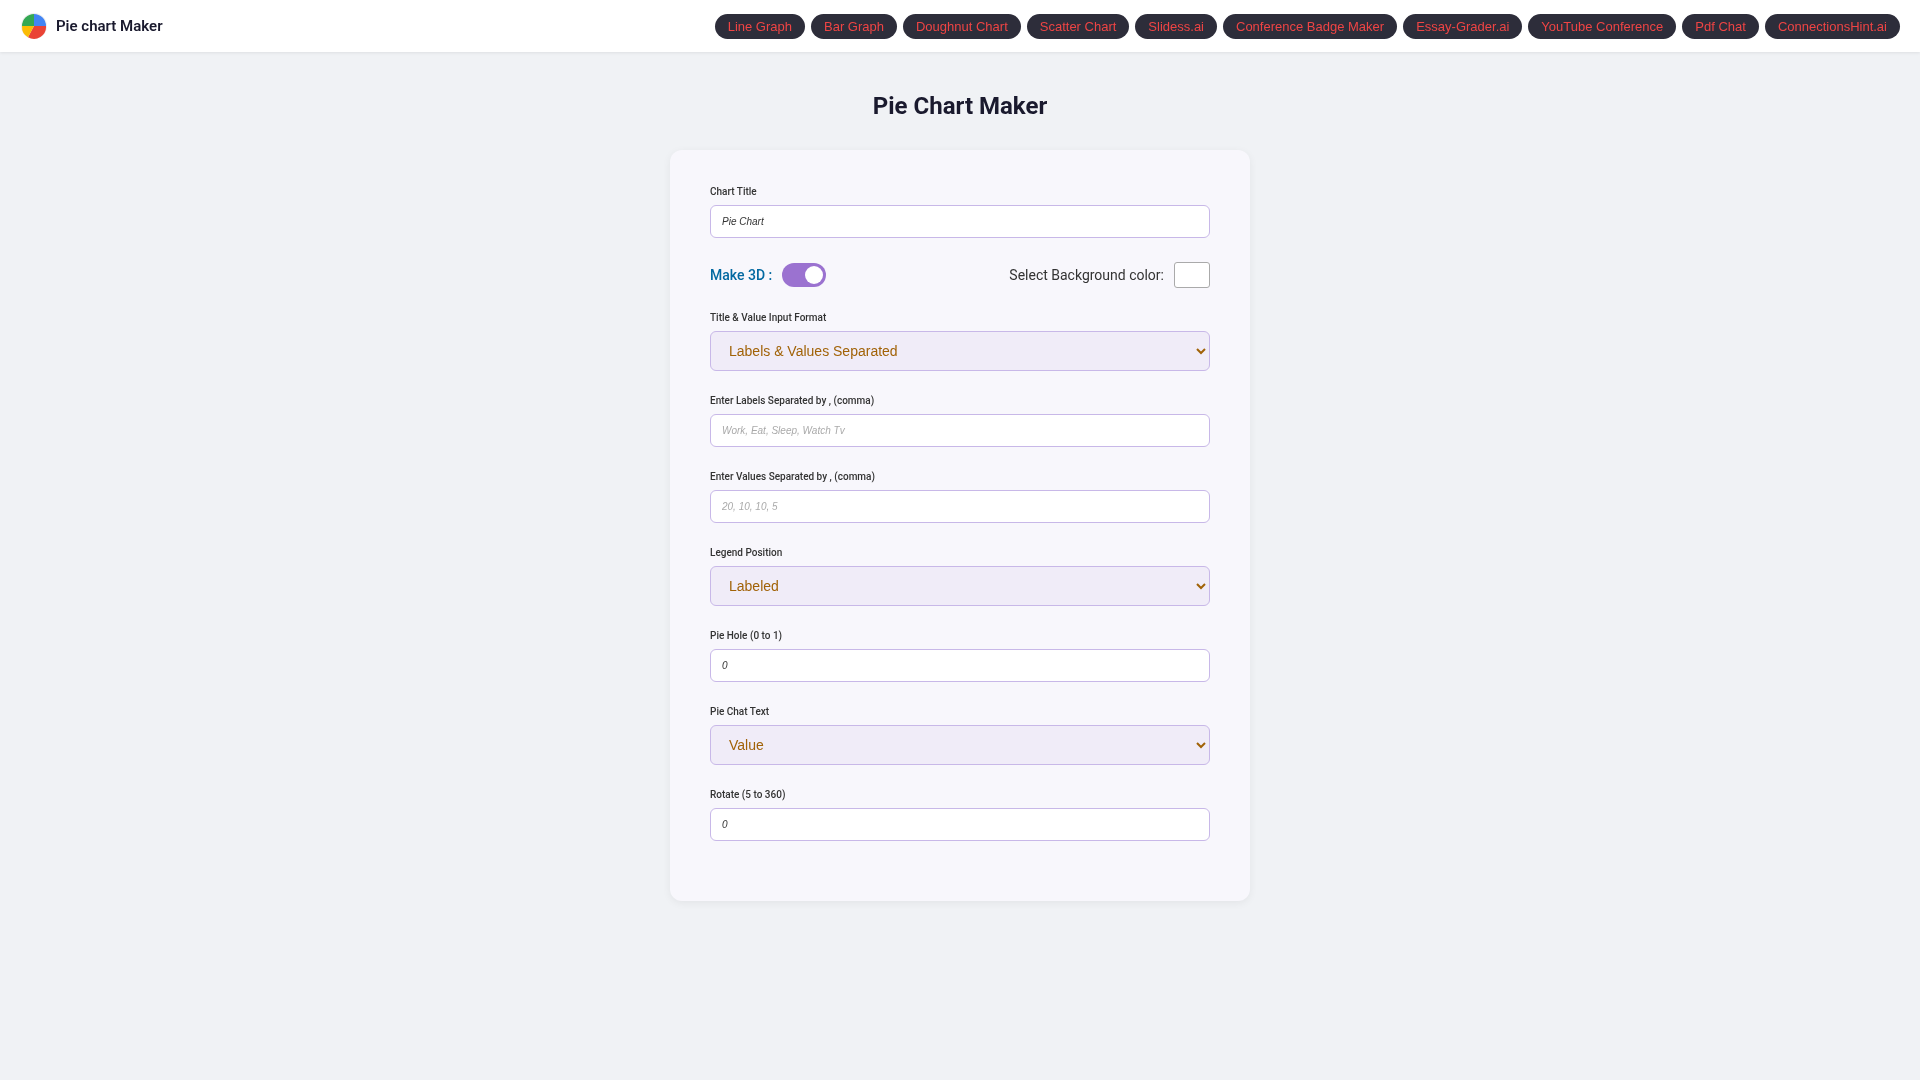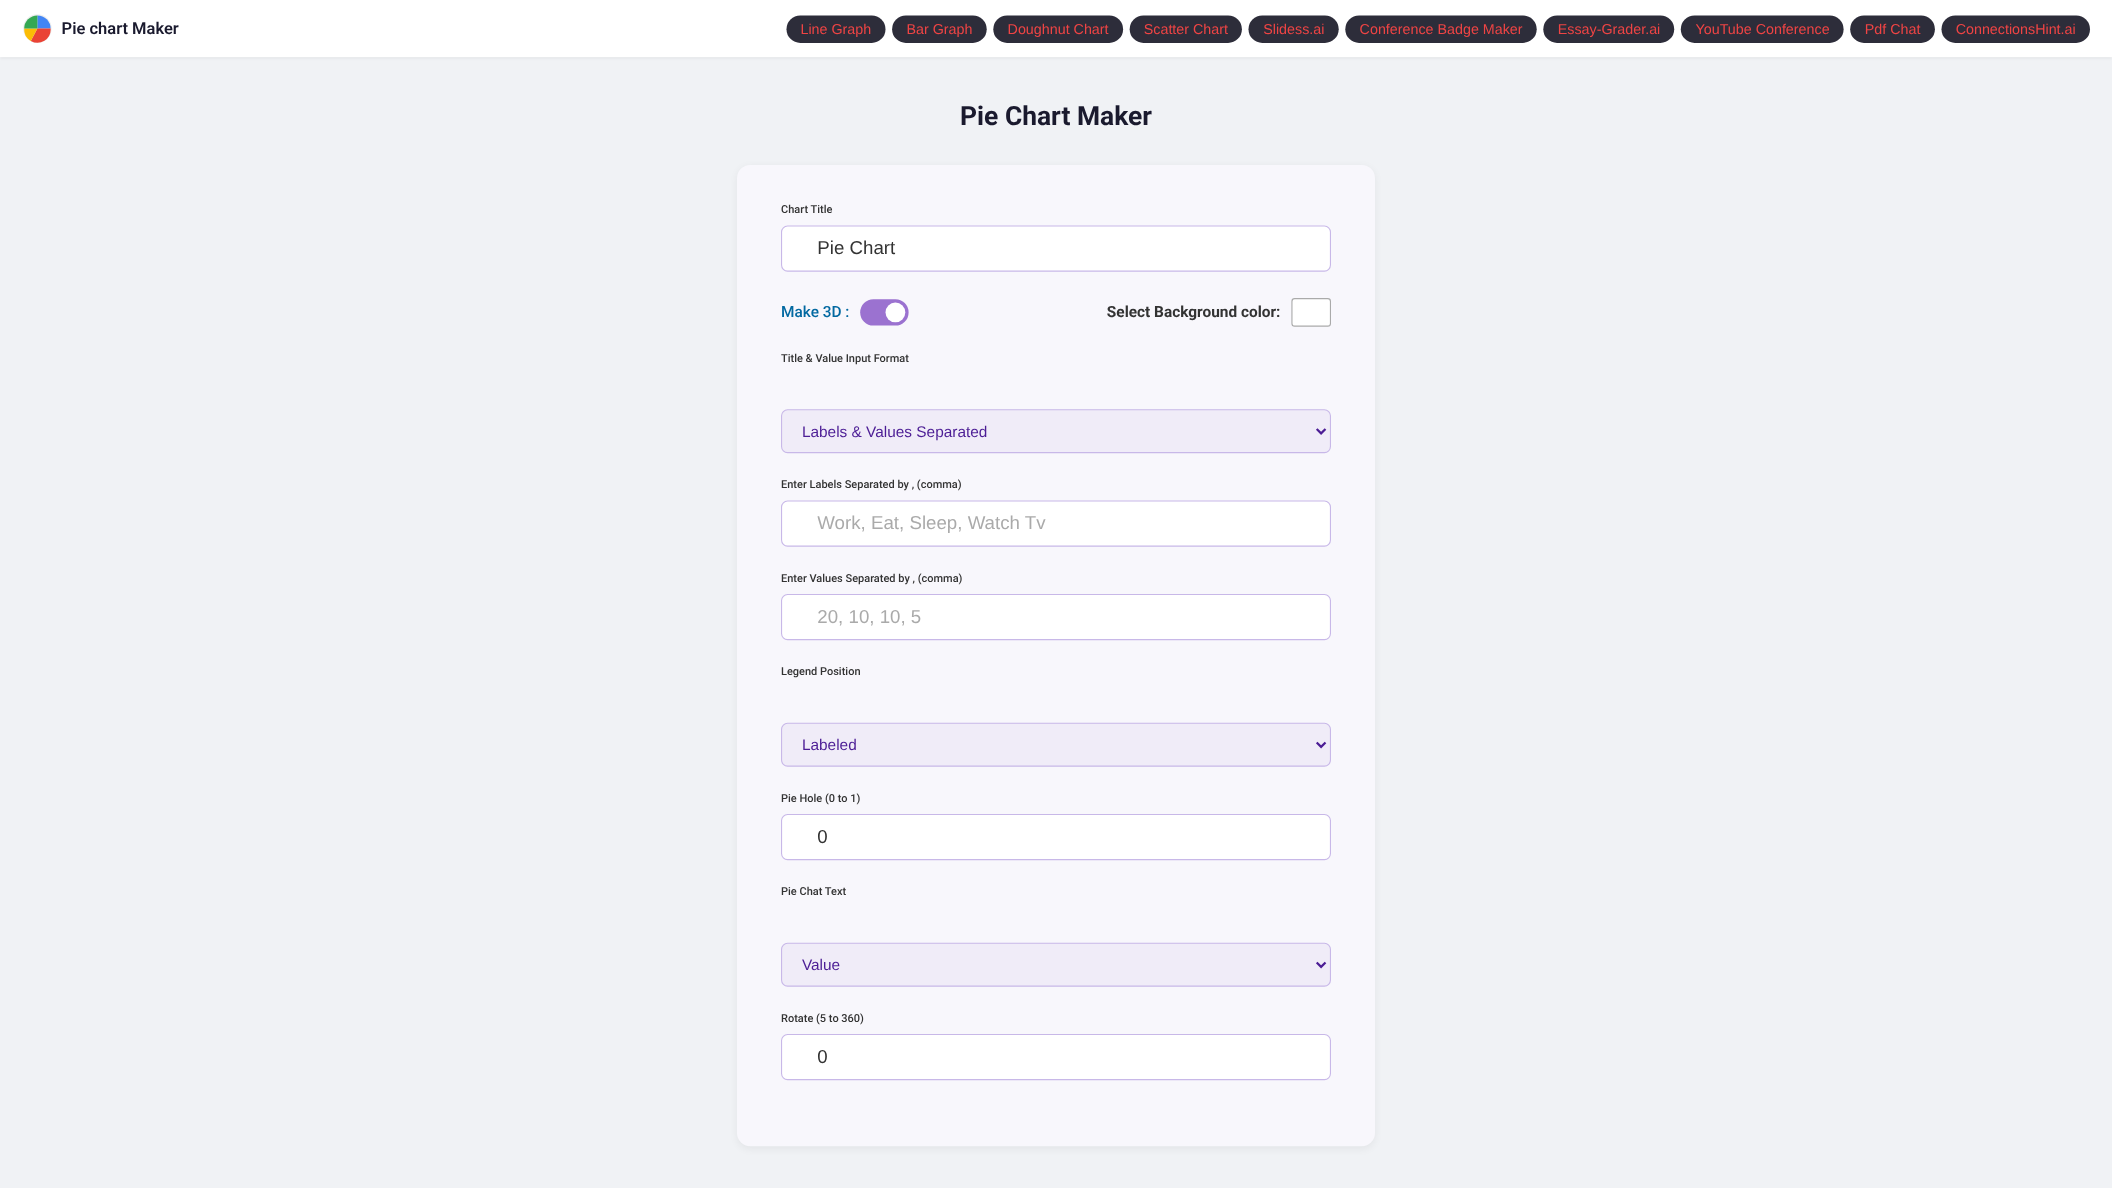--- a/index.html
+++ b/index.html
@@ -96,46 +96,46 @@
     .form-label {
       display: block;
       font-size: 10px;
       font-weight: 500;
       color: #333;
       margin-bottom: 8px;
     }
 
     .form-input {
       width: 100%;
-      padding: 10px 32px;
-      font-size: 17px;
+      padding: 10px 11px;
+      font-size: 10px;
       border: 1.5px solid #c8b8e8;
       border-radius: 6px;
       background: #fff;
       color: #333;
       outline: none;
       transition: border-color 0.15s;
+      font-style: italic;
     }
 
     .form-input::placeholder {
       color: #aaa;
     }
 
     .form-select {
       width: 100%;
       padding: 10px 14px;
       font-size: 14px;
       border: 1.5px solid #c8b8e8;
       border-radius: 6px;
       background: #f0ecf8;
-      color: #4c1d95;
+      color: #a16207;
       outline: none;
       cursor: pointer;
       appearance: auto;
-      margin-top: 32px;
     }
 
     
     .options-row {
       display: flex;
       align-items: center;
       justify-content: space-between;
       margin-bottom: 24px;
     }
 
@@ -187,21 +187,21 @@
     }
 
     .bg-color-area {
       display: flex;
       align-items: center;
       gap: 10px;
     }
 
     .bg-color-label {
       font-size: 14px;
-      font-weight: 700;
+      font-weight: 400;
       color: #333;
       text-align: center;
     }
 
     .color-swatch {
       width: 36px;
       height: 26px;
       border: 1.5px solid #aaa;
       border-radius: 3px;
       background: #ffffff;

